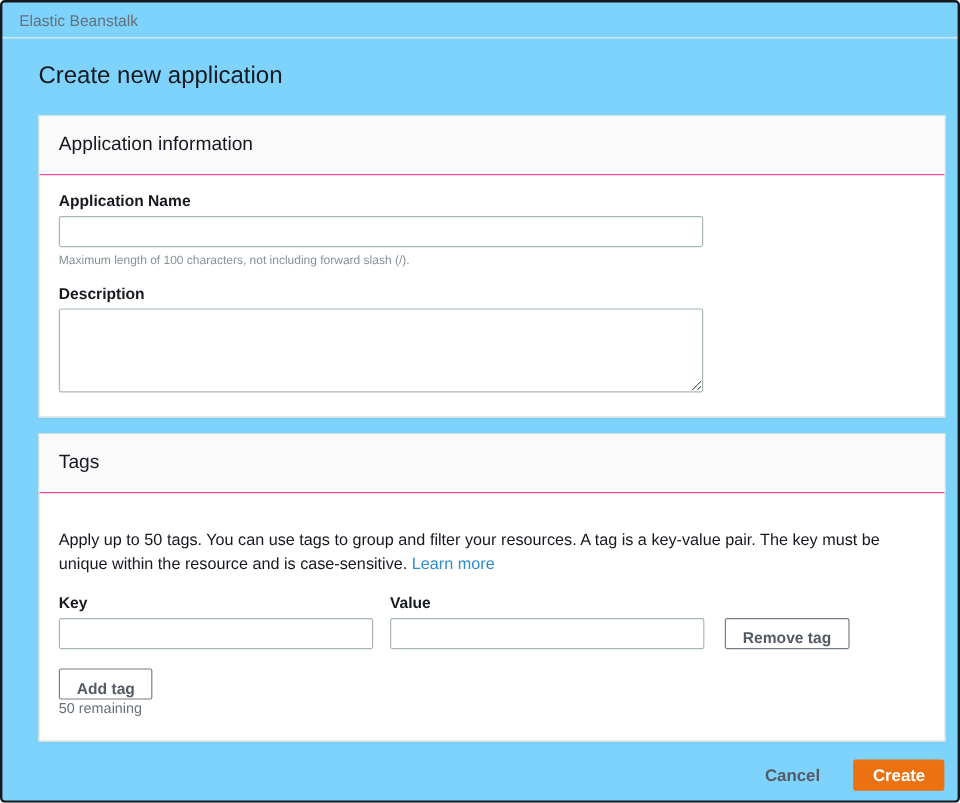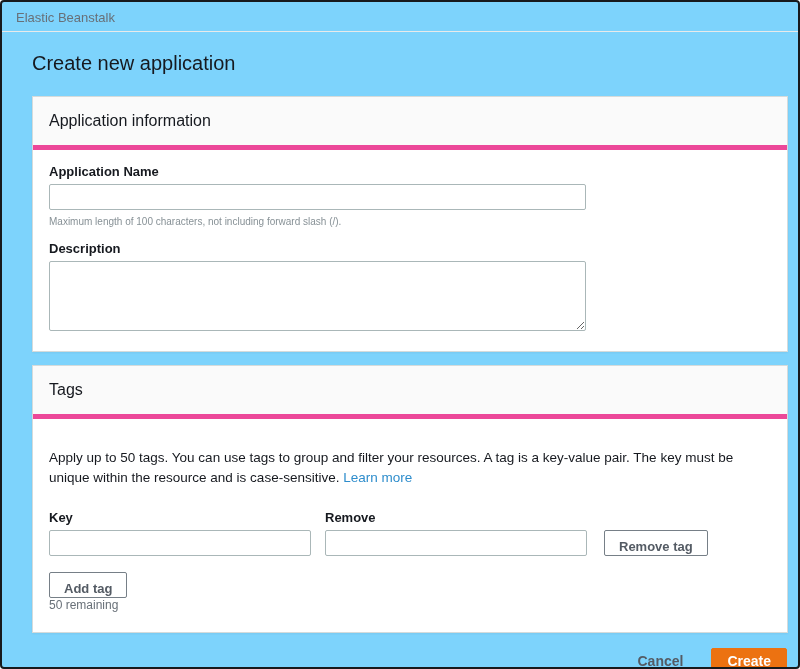--- a/index.html
+++ b/index.html
@@ -39,21 +39,21 @@
     margin-left:30px;
     background:#ffffff;
     border:1px solid #d5dbdb;
     box-shadow:0 1px 2px rgba(0,0,0,0.05);
   }
   .panel-header {
     padding:15px 16px;
     font-size:16px;
     color:#16191f;
     background:#fafafa;
-    border-bottom:5px solid #ec4899;
+    border-bottom:1px solid #ec4899;
   }
   .panel-body { padding:14px 16px 20px; }
   .panel-appinfo { margin-bottom:13px; }
 
   .field-label {
     display:block;
     font-size:13px;
     color:#16191f;
     margin:0 0 5px;
     font-weight:bold;
@@ -99,21 +99,21 @@
     max-width:740px;
   }
   .learn-more {
     color:#2e8dcc;
     text-decoration:none;
     cursor:pointer;
   }
   .tag-row {
     display:flex;
     align-items:flex-end;
-    margin-top:21px;
+    margin-top:14px;
   }
   .tag-col { display:flex; flex-direction:column; }
   .col-key   { width:262px; margin-right:14px; }
   .col-value { width:262px; margin-right:17px; }
   .tag-input { width:100%; }
 
   .btn-secondary {
     height:26px;
     padding:8px 14px;
     background:#ffffff;
@@ -194,21 +194,21 @@
       <p class="tags-intro"><span>Apply up to 50 tags. You can use tags to group and filter your resources. A tag is a key-value pair. The key must be unique within the resource and is case-sensitive.</span>
         <a class="learn-more">Learn more</a>
       </p>
 
       <div class="tag-row">
         <div class="tag-col col-key">
           <label class="field-label">Key</label>
           <input type="text" class="text-input tag-input" value="" style="">
         </div>
         <div class="tag-col col-value">
-          <label class="field-label">Remove</label>
+          <label class="field-label">Value</label>
           <input type="text" class="text-input tag-input" value="" style="">
         </div>
         <button class="btn-secondary">Remove tag</button>
       </div>
 
       <button class="btn-secondary add-tag-btn">Add tag</button>
 
       <div class="remaining-text">50 remaining</div>
     </div>
   </div>

